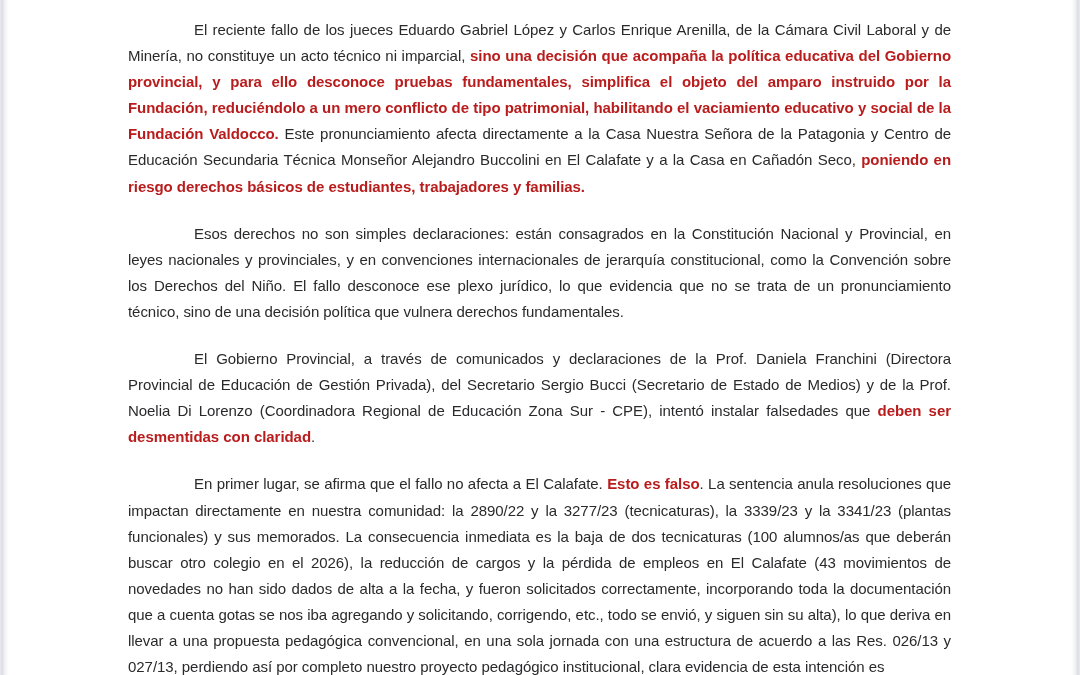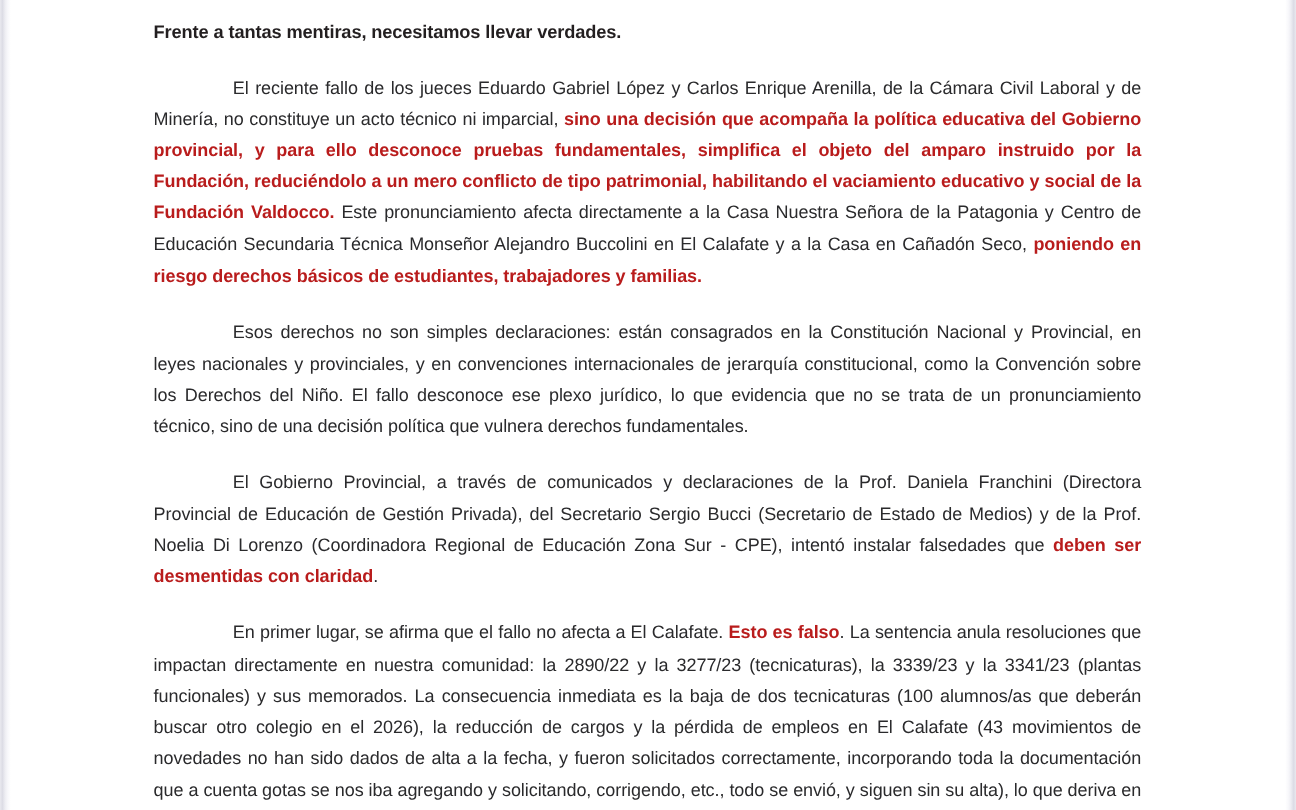--- a/index.html
+++ b/index.html
@@ -84,21 +84,20 @@
 </head>
 <body>
 
 <div class="page">
 
   <div class="page-edge left"></div>
   <div class="page-edge right"></div>
 
   <div class="doc-body">
 
-    <h1 class="doc-heading">Frente a tantas mentiras, necesitamos llevar verdades.</h1>
 
     <div id="paragraph-container">
         <p class="para"><span>El reciente fallo de los jueces Eduardo Gabriel López y Carlos Enrique Arenilla, de la Cámara Civil Laboral y de Minería, no constituye un acto técnico ni imparcial, </span><b>sino una decisión que acompaña la política educativa del Gobierno provincial, y para ello desconoce pruebas fundamentales, simplifica el objeto del amparo instruido por la Fundación, reduciéndolo a un mero conflicto de tipo patrimonial, habilitando el vaciamiento educativo y social de la Fundación Valdocco.</b><span> Este pronunciamiento afecta directamente a la Casa Nuestra Señora de la Patagonia y Centro de Educación Secundaria Técnica Monseñor Alejandro Buccolini en El Calafate y a la Casa en Cañadón Seco, </span><b>poniendo en riesgo derechos básicos de estudiantes, trabajadores y familias.</b></p>
         <p class="para"><span>Esos derechos no son simples declaraciones: están consagrados en la Constitución Nacional y Provincial, en leyes nacionales y provinciales, y en convenciones internacionales de jerarquía constitucional, como la Convención sobre los Derechos del Niño. El fallo desconoce ese plexo jurídico, lo que evidencia que no se trata de un pronunciamiento técnico, sino de una decisión política que vulnera derechos fundamentales.</span></p>
         <p class="para"><span>El Gobierno Provincial, a través de comunicados y declaraciones de la Prof. Daniela Franchini (Directora Provincial de Educación de Gestión Privada), del Secretario Sergio Bucci (Secretario de Estado de Medios) y de la Prof. Noelia Di Lorenzo (Coordinadora Regional de Educación Zona Sur - CPE), intentó instalar falsedades que </span><b>deben ser desmentidas con claridad</b><span>.</span></p>
         <p class="para"><span>En primer lugar, se afirma que el fallo no afecta a El Calafate. </span><b>Esto es falso</b><span>. La sentencia anula resoluciones que impactan directamente en nuestra comunidad: la 2890/22 y la 3277/23 (tecnicaturas), la 3339/23 y la 3341/23 (plantas funcionales) y sus memorados. La consecuencia inmediata es la baja de dos tecnicaturas (100 alumnos/as que deberán buscar otro colegio en el 2026), la reducción de cargos y la pérdida de empleos en El Calafate (43 movimientos de novedades no han sido dados de alta a la fecha, y fueron solicitados correctamente, incorporando toda la documentación que a cuenta gotas se nos iba agregando y solicitando, corrigendo, etc., todo se envió, y siguen sin su alta), lo que deriva en llevar a una propuesta pedagógica convencional, en una sola jornada con una estructura de acuerdo a las Res. 026/13 y 027/13, perdiendo así por completo nuestro proyecto pedagógico institucional, clara evidencia de esta intención es </span></p>
       </div>
 
   </div>
 </div>

